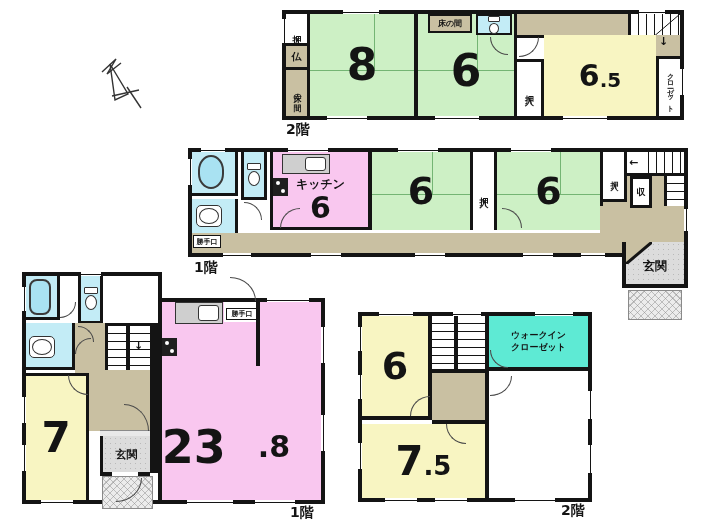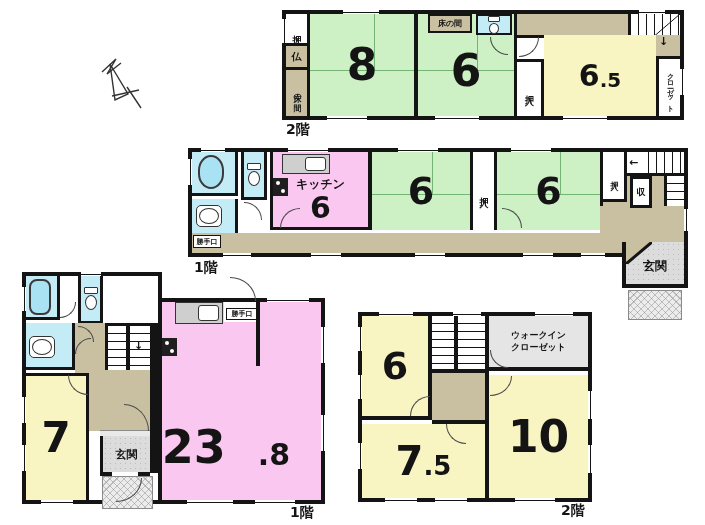--- a/index.html
+++ b/index.html
@@ -260,21 +260,21 @@
     <div style="position:absolute;left:62px;top:0;width:36px;height:20px;background:#fff;"></div>
     <div class="lbl" style="left:64px;top:6px;width:32px;height:12px;background:#fff;border:1px solid #141414;">
       <span style="font-size:7px;">勝手口</span>
       </div>
     <div class="stove" style="left:0;top:36px;width:15px;height:18px;">
       <i style="left:3px;top:3px;"></i>
         <b style="right:3px;bottom:3px;"></b>
       </div>
     <div class="wall" style="left:94px;top:0;width:4px;height:64px;"></div>
     <div class="rm" style="left:-6px;top:100px;width:140px;height:90px;flex-direction:column;">
-      <span style="display:flex;align-items:flex-end;gap:32px;">
+      <span style="display:flex;align-items:center;gap:32px;">
         <span class="num" style="font-size:46px;">23</span>
         <span class="frac" style="font-size:30px;">.8</span>
         </span>
       </div>
     <div class="winh" style="left:104px;top:-4px;width:42px;"></div>
     <div class="winv" style="right:-4px;top:24px;height:36px;"></div>
     <div class="winv" style="right:-4px;top:112px;height:36px;"></div>
     <div class="winh" style="left:24px;bottom:-4px;width:46px;"></div>
     <div class="winh" style="left:92px;bottom:-4px;width:40px;"></div>
   </div>
@@ -285,26 +285,23 @@
     <div class="rm yellow" style="left:0;top:0;width:70px;height:104px;border-right:4px solid #141414;border-bottom:4px solid #141414;">
       <span class="num" style="font-size:38px;">6</span>
       </div>
     <div class="stairs" style="left:70px;top:0;width:53px;height:57px;border-bottom:4px solid #141414;">
       <div class="st-col" style="left:0;top:0;width:22px;height:53px;"></div>
       <div class="st-rail" style="left:22px;top:0;width:4px;height:53px;"></div>
       <div class="st-col" style="left:26px;top:0;width:27px;height:53px;"></div>
       </div>
     <div class="tan" style="left:70px;top:57px;width:53px;height:47px;"></div>
     <div class="wall" style="left:123px;top:0;width:4px;height:182px;"></div>
-    <div class="rm" style="left:127px;top:0;width:99px;height:55px;background:#e5e5e5;border-bottom:4px solid #141414;flex-direction:column;">
+    <div class="rm" style="left:127px;top:0;width:99px;height:55px;background:#5eead4;border-bottom:4px solid #141414;flex-direction:column;">
       <span style="font-size:9px;font-weight:bold;line-height:1.3;">ウォークイン</span>
       <span style="font-size:9px;font-weight:bold;line-height:1.3;">クローゼット</span>
-      </div>
-    <div class="rm yellow" style="left:127px;top:59px;width:99px;height:123px;">
-      <span class="num" style="font-size:44px;">10</span>
       </div>
     <div class="wall" style="left:70px;top:104px;width:53px;height:4px;"></div>
     <div class="rm yellow" style="left:0;top:108px;width:123px;height:74px;">
       <span class="num" style="font-size:40px;">7</span>
       <span class="frac" style="font-size:26px;margin-top:10px;">.5</span>
       </div>
     <div class="arc q2" style="left:48px;top:80px;width:20px;height:20px;"></div>
     <div class="arc q4" style="left:128px;top:60px;width:22px;height:20px;"></div>
     <div class="arc q3" style="left:84px;top:108px;width:20px;height:20px;"></div>
     <div class="arc q3" style="left:128px;top:34px;width:18px;height:18px;"></div>

